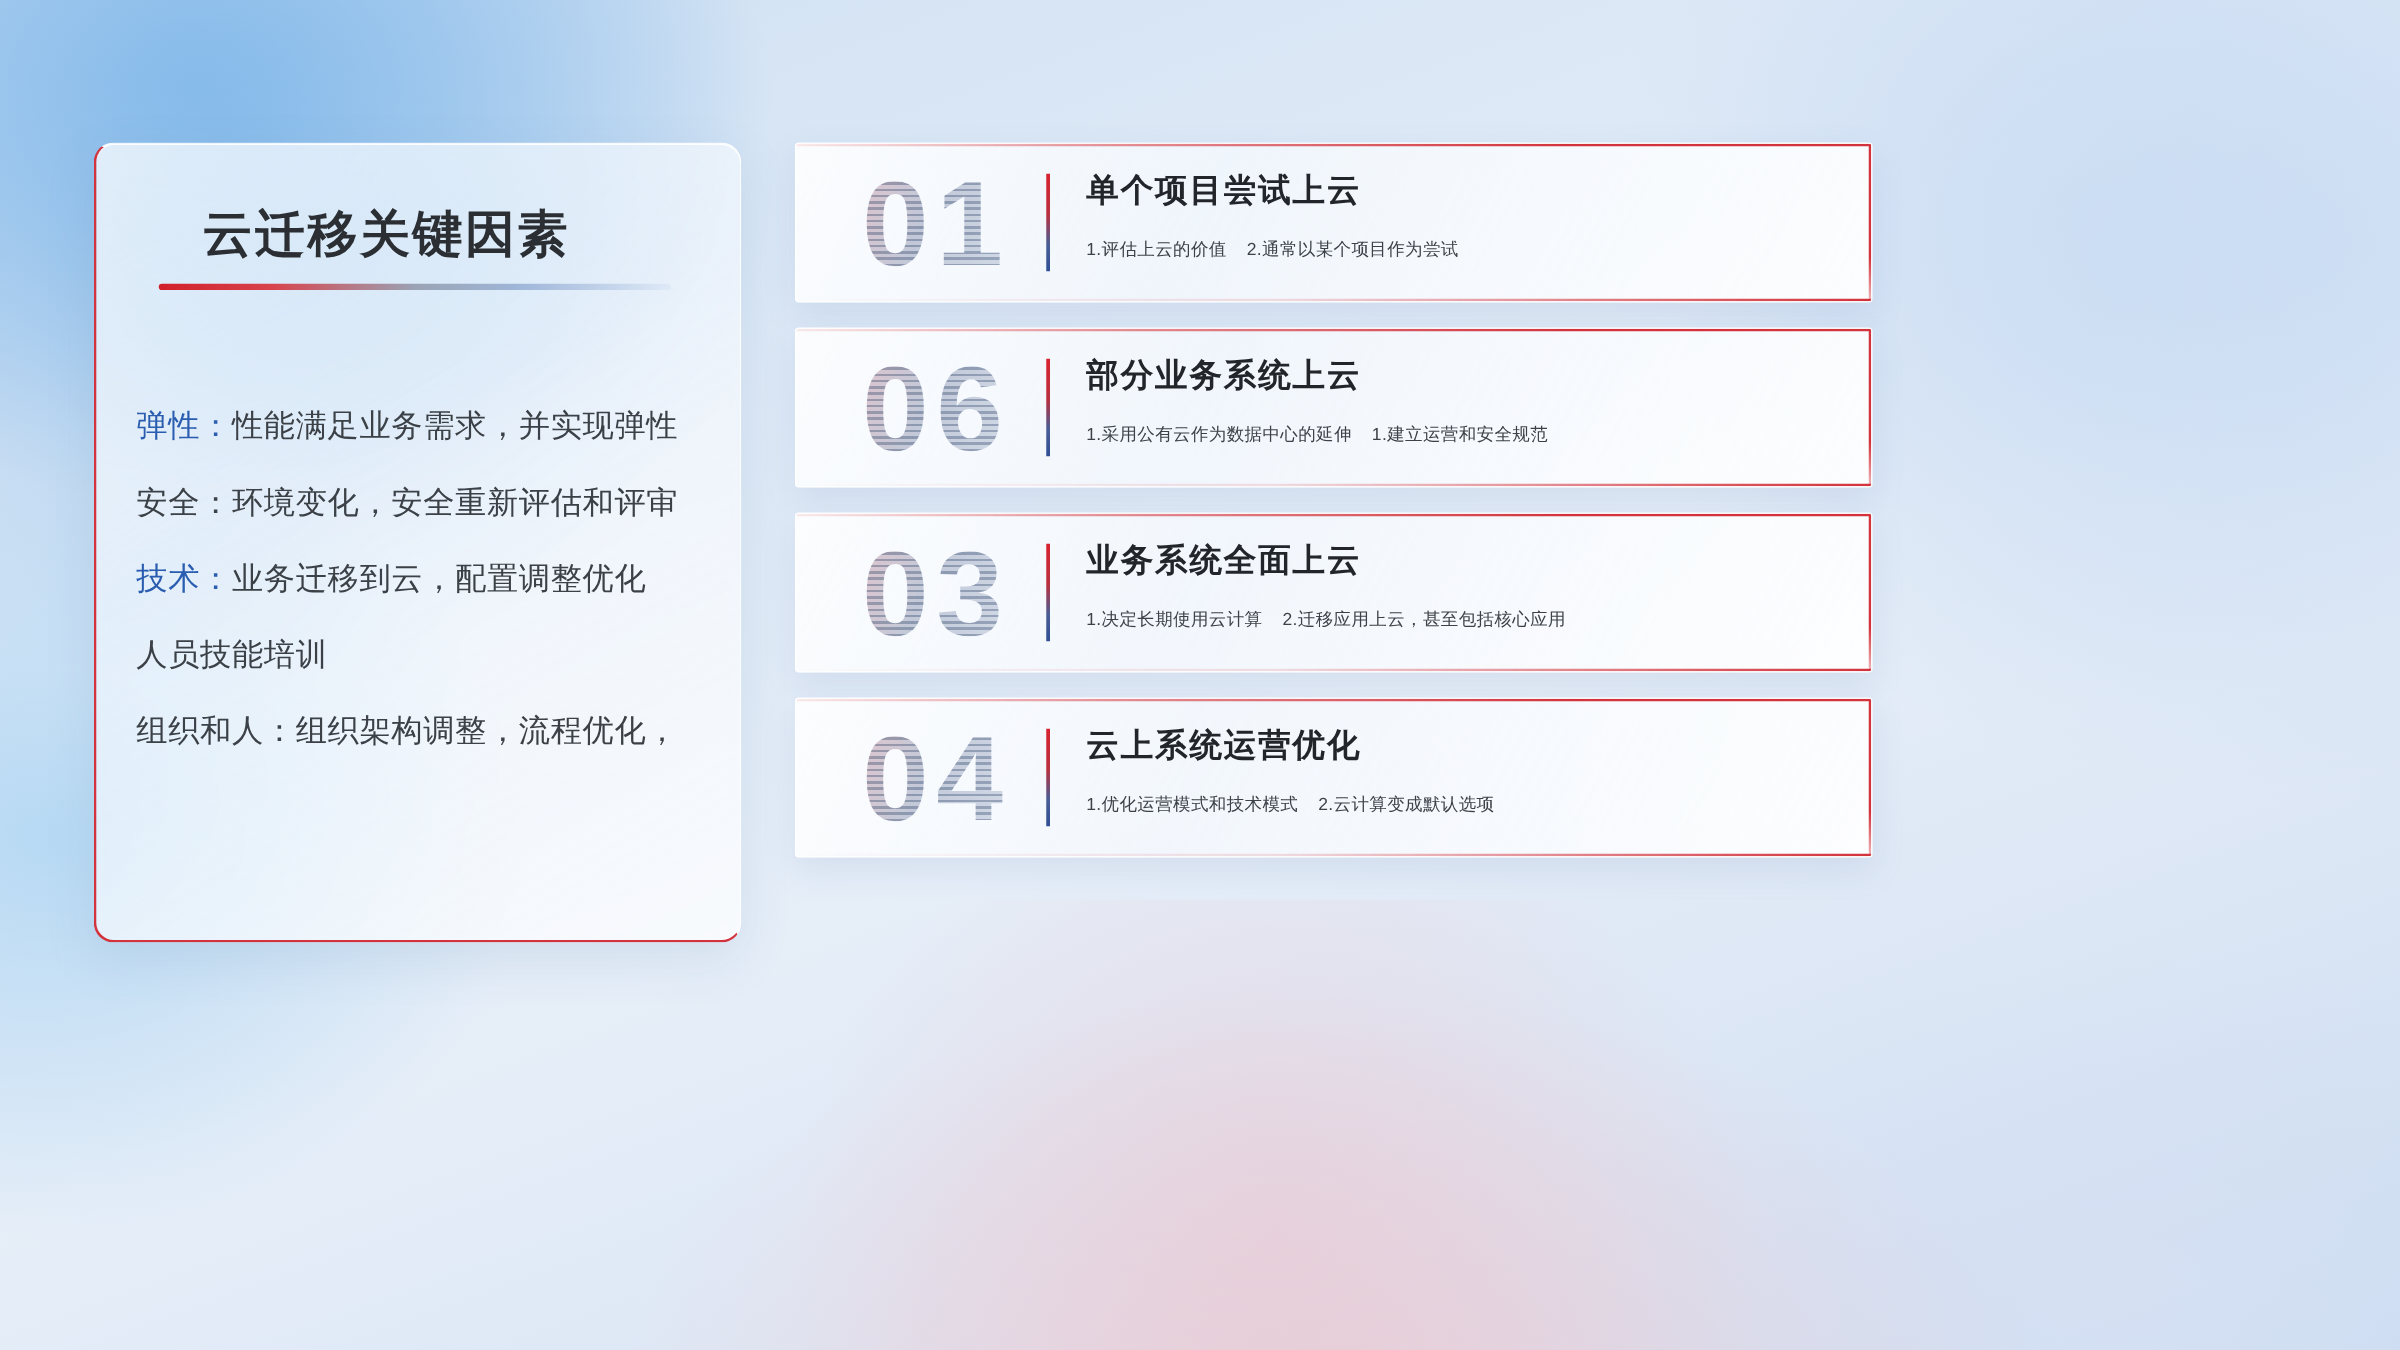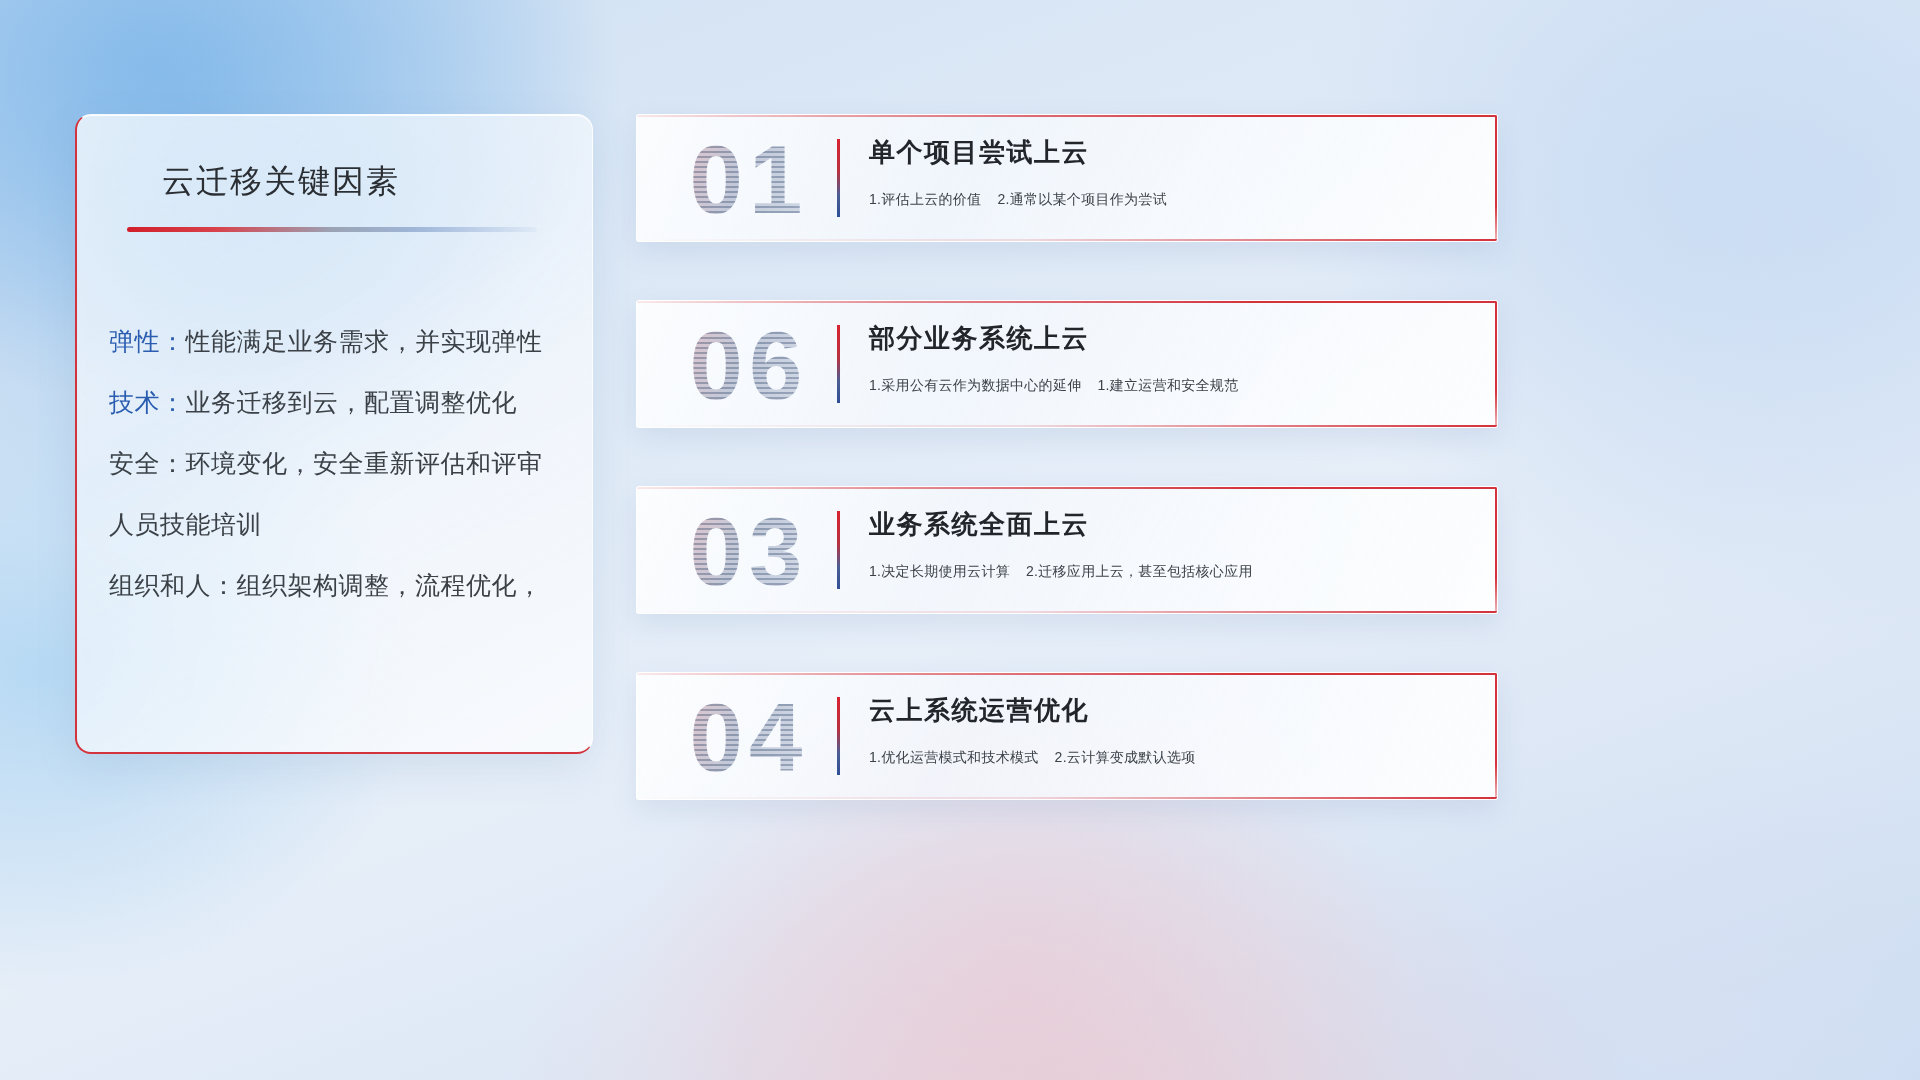--- a/index.html
+++ b/index.html
@@ -36,35 +36,35 @@
     box-shadow:0 14px 40px rgba(80,120,170,0.13), inset 0 1px 0 rgba(255,255,255,0.9);
     backdrop-filter:blur(4px);
     overflow:hidden;
   }
   .left-card::after{
     content:"";position:absolute;right:-2px;top:0;bottom:0;width:2px;
     background:linear-gradient(180deg,rgba(210,51,60,0) 0%,rgba(210,51,60,0.35) 55%,#d2333c 100%);
   }
   .lc-title{
     position:absolute;left:85px;top:45px;
-    font-size:32px;font-weight:normal;color:#2b2f33;letter-spacing:2px;white-space:nowrap;
+    font-size:40px;font-weight:bold;color:#2b2f33;letter-spacing:2px;white-space:nowrap;
   }
   .lc-rule{
     position:absolute;left:50px;top:112px;width:410px;height:5px;border-radius:3px;
     background:linear-gradient(90deg,#d11f2b 0%,#d8434c 22%,#9aa3b4 50%,#9fb6d8 70%,rgba(200,216,238,0.25) 100%);
   }
   .lc-list{position:absolute;left:32px;top:196px;right:24px;}
   .lc-row{font-size:25px;line-height:61px;color:#3b4146;white-space:nowrap;letter-spacing:0.5px;}
   .lc-row .k{color:#2a5db0;}
   .lc-row.cont{line-height:61px;}
 
   
   .cards{position:absolute;left:636px;top:114px;width:862px;}
   .card{
-    position:relative;width:862px;height:128px;margin-bottom:58px;
+    position:relative;width:862px;height:128px;margin-bottom:20px;
     background:linear-gradient(118deg,rgba(255,255,255,0.88) 0%,rgba(247,250,254,0.72) 38%,rgba(255,255,255,0.92) 100%);
     border:1px solid rgba(255,255,255,0.85);
     border-radius:3px;
     box-shadow:0 10px 26px rgba(90,125,175,0.13), inset 0 1px 0 rgba(255,255,255,0.95);
     overflow:hidden;
   }
   .card::before{
     content:"";position:absolute;left:0;right:0;top:0;height:2px;
     background:linear-gradient(90deg,rgba(210,51,60,0.10) 0%,rgba(210,51,60,0.55) 30%,#d2333c 72%,#d2333c 100%);
   }
@@ -116,25 +116,25 @@
     <div class="lc-title">云迁移关键因素</div>
     <div class="lc-rule"></div>
     <div class="lc-list">
 
 
       <div class="lc-row">
         <span class="k">弹性：</span><span>性能满足业务需求，并实现弹性</span>
       </div>
 
       <div class="lc-row">
-        <span class="k">技术：</span><span>业务迁移到云，配置调整优化</span>
+        <span>安全：</span><span>环境变化，安全重新评估和评审</span>
       </div>
 
       <div class="lc-row">
-        <span>安全：</span><span>环境变化，安全重新评估和评审</span>
+        <span class="k">技术：</span><span>业务迁移到云，配置调整优化</span>
       </div>
 
       <div class="lc-row cont">
         <span>人员技能培训</span>
       </div>
 
       <div class="lc-row">
         <span>组织和人：</span><span>组织架构调整，流程优化，</span>
       </div>
 

